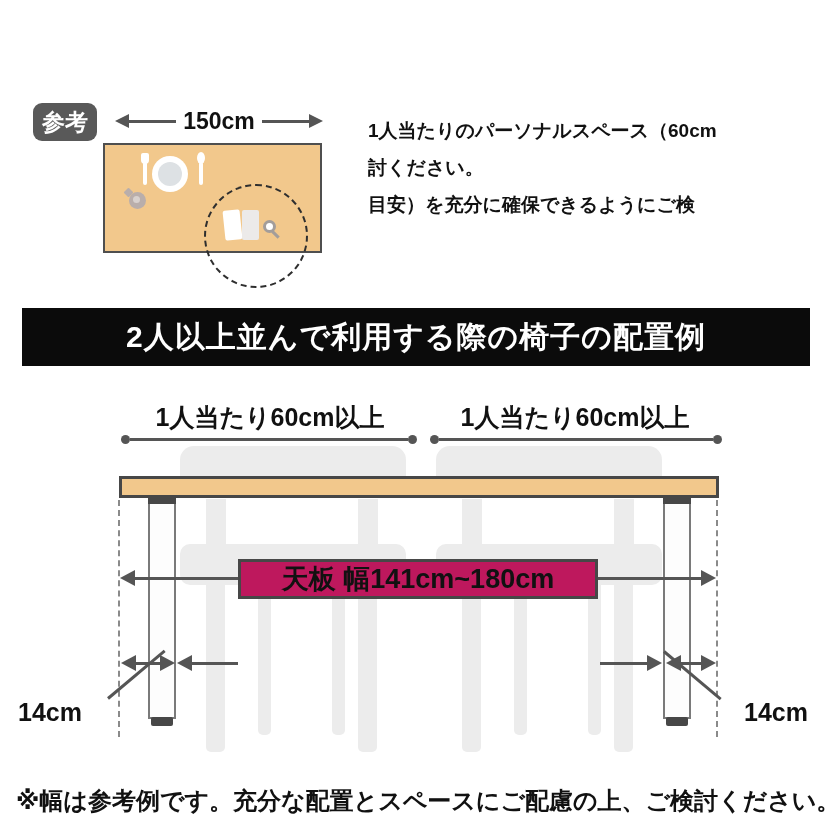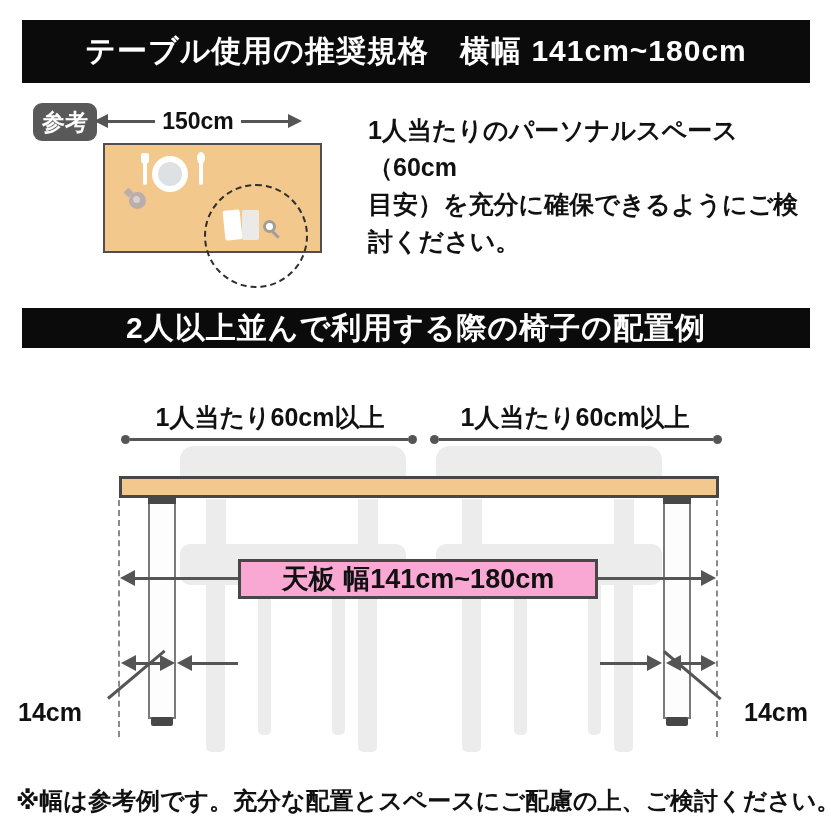--- a/index.html
+++ b/index.html
@@ -29,41 +29,40 @@
   .tri-r.sm{border-top-width:7px;border-bottom-width:7px;border-left-width:14px;}
   .hbar{height:3px;background:#555;}
   .vbar{width:3px;background:#555;}
   .dot{width:9px;height:9px;border-radius:50%;background:#555;flex:none;}
 
   .dim-flex{display:flex;align-items:center;}
   .dim-line{position:absolute;display:flex;align-items:center;z-index:5;}
   .dim-line .hbar{flex:1;}
 
   .dim-box{
-    position:absolute;background:#f9a8d4;border:3px solid #474747;box-sizing:border-box;
+    position:absolute;background:#be185d;border:3px solid #474747;box-sizing:border-box;
     display:flex;align-items:center;justify-content:center;
     font-weight:bold;font-size:27px;z-index:6;white-space:nowrap;
   }
 
   .chair-part{position:absolute;background:#ececec;z-index:1;}
   .dashed-v{position:absolute;width:0;border-left:2px dashed #8a8a8a;z-index:2;}
 
   .lbl{position:absolute;font-weight:bold;z-index:6;white-space:nowrap;}
 </style>
 </head>
 <body>
 
 <div class="page">
 
-  <div class="banner" style="top:20px;height:63px;">テーブル使用の推奨規格　横幅 141cm~180cm</div>
 
   <div class="abs" style="left:33px;top:103px;width:64px;height:38px;background:#595959;border-radius:9px;
        color:#fff;display:flex;align-items:center;justify-content:center;font-weight:bold;font-size:23px;">参考</div>
 
-  <div class="abs dim-flex" style="left:94px;top:107px;width:208px;height:28px;">
+  <div class="abs dim-flex" style="left:115px;top:107px;width:208px;height:28px;">
     <div class="tri tri-l sm"></div>
     <div class="hbar" style="flex:1;"></div>
     <div class="bold" style="font-size:23px;padding:0 7px;">150cm</div>
     <div class="hbar" style="flex:1;"></div>
     <div class="tri tri-r sm"></div>
   </div>
 
 
   <div class="abs" style="left:103px;top:143px;width:219px;height:110px;background:#f2c88c;
        border:2px solid #4f4f4f;box-sizing:border-box;z-index:1;">
@@ -81,27 +80,27 @@
 
   <div class="abs" style="left:204px;top:184px;width:104px;height:104px;border:2px dashed #2e2e2e;
        border-radius:50%;box-sizing:border-box;z-index:2;"></div>
   <div class="abs" style="left:224px;top:210px;width:17px;height:30px;background:#ffffff;border-radius:2px;
        transform:rotate(-6deg);z-index:3;"></div>
   <div class="abs" style="left:242px;top:210px;width:17px;height:30px;background:#eceae9;border-radius:2px;z-index:3;"></div>
   <div class="abs" style="left:263px;top:220px;width:13px;height:13px;border:3px solid #a39d9a;background:#fff;
        border-radius:50%;box-sizing:border-box;z-index:3;"></div>
   <div class="abs" style="left:274px;top:230px;width:3px;height:9px;background:#a39d9a;transform:rotate(-45deg);z-index:3;"></div>
 
-  <div class="abs bold" style="left:368px;top:112px;width:452px;font-size:25px;line-height:37px;color:#111;">
+  <div class="abs bold" style="left:368px;top:112px;width:452px;font-size:19px;line-height:37px;color:#111;">
     <div>1人当たりのパーソナルスペース（60cm</div>
+    <div>討ください。</div>
     <div>目安）を充分に確保できるようにご検</div>
-    <div>討ください。</div>
   </div>
 
-  <div class="banner" style="top:308px;height:40px;">2人以上並んで利用する際の椅子の配置例</div>
+  <div class="banner" style="top:308px;height:58px;">2人以上並んで利用する際の椅子の配置例</div>
 
   <div class="lbl center" style="left:124px;top:401px;width:292px;font-size:25px;">1人当たり60cm以上</div>
   <div class="lbl center" style="left:430px;top:401px;width:290px;font-size:25px;">1人当たり60cm以上</div>
 
   <div class="dim-line" style="left:121px;top:435px;width:296px;height:9px;">
     <div class="dot"></div>
     <div class="hbar"></div>
     <div class="dot"></div>
   </div>
   <div class="dim-line" style="left:430px;top:435px;width:292px;height:9px;">

